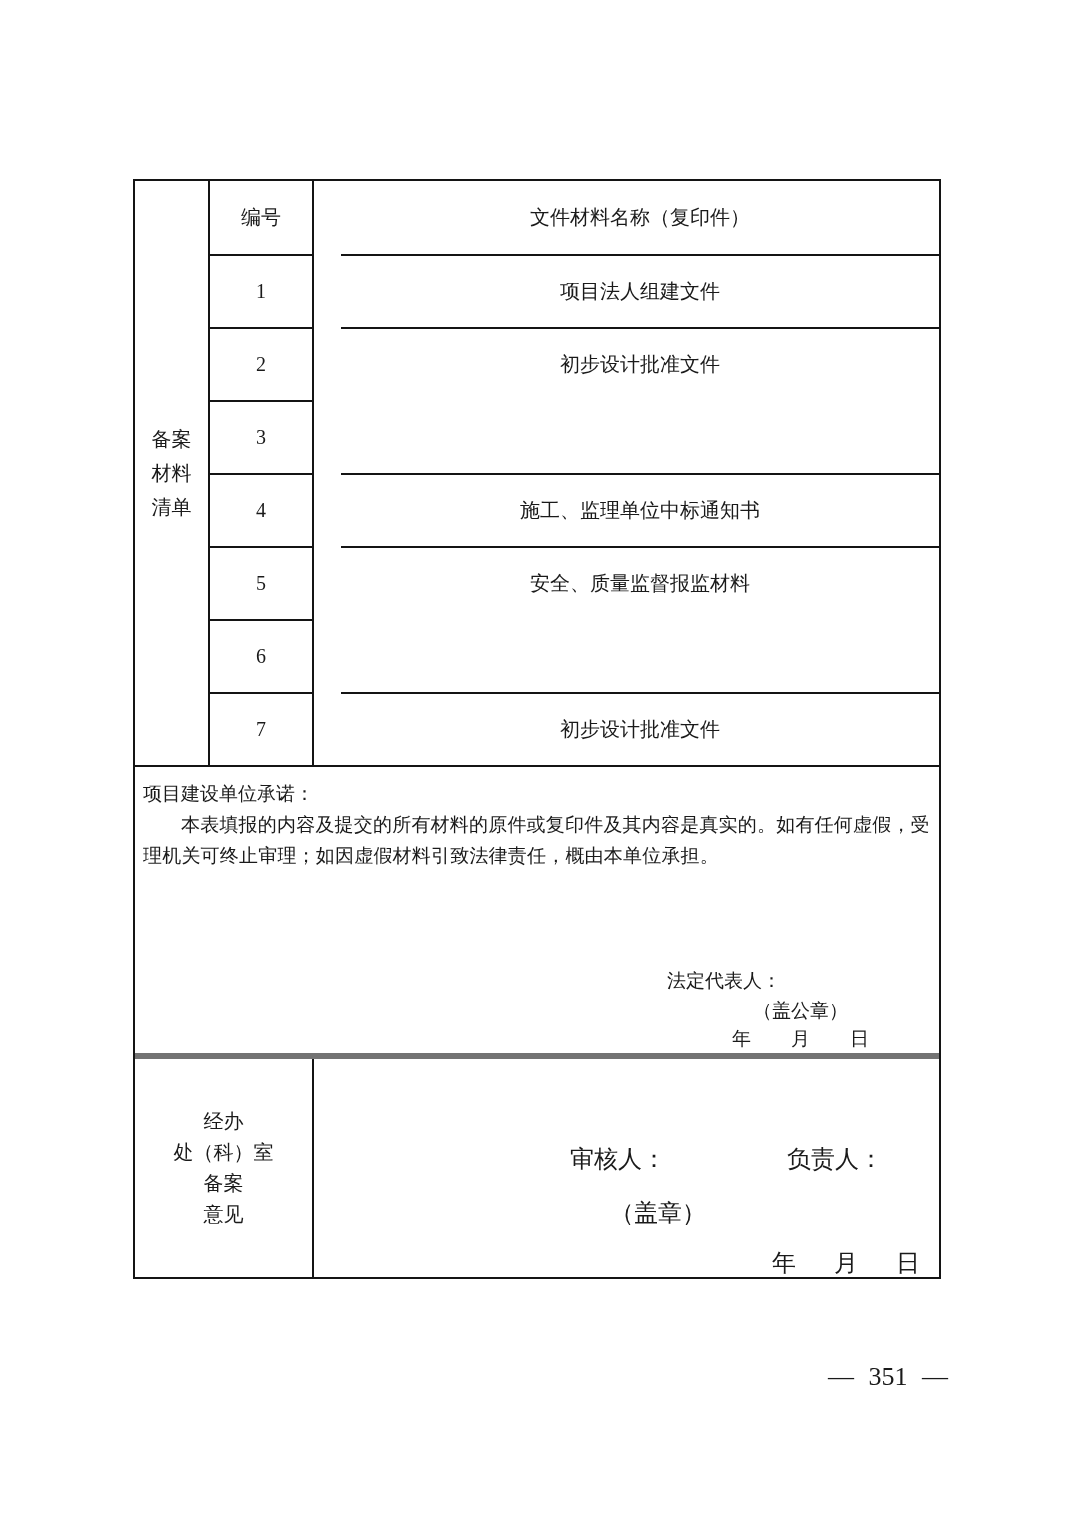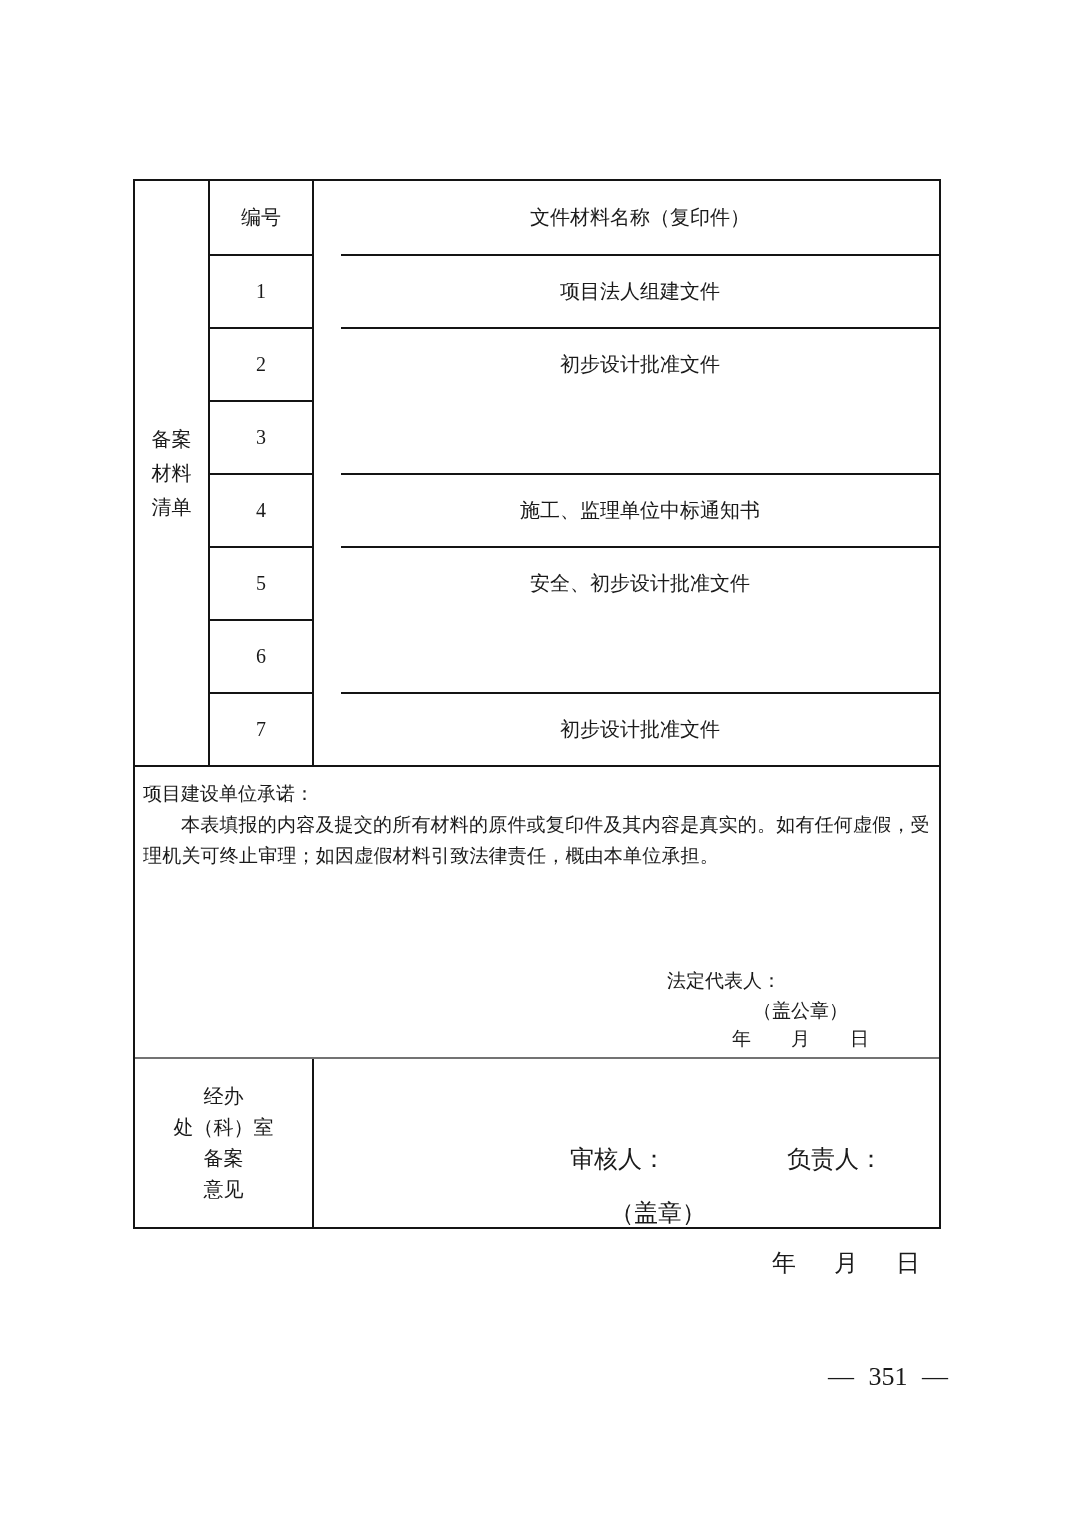--- a/index.html
+++ b/index.html
@@ -40,21 +40,21 @@
     line-height: 34px;
   }
   .c-num { grid-column: 2; border-right: 2px solid #141414; }
   .c-name { grid-column: 3; margin-left: 27px; }
   .bt { border-top: 2px solid #141414; }
 
   
   .commit-cell {
     position: relative;
     height: 292px;
-    border-bottom: 2px solid #737373;
+    border-bottom: 6px solid #737373;
     font-size: 19px;
   }
   .commit-title {
     padding: 12px 6px 0 8px;
     line-height: 30px;
   }
   .commit-body {
     padding: 0 8px 0 8px;
     text-indent: 2em;
     line-height: 31px;
@@ -62,21 +62,21 @@
   }
   .sig { position: absolute; line-height: 22px; white-space: nowrap; }
   .sig-legal { left: 532px; top: 203px; }
   .sig-seal  { left: 618px; top: 233px; }
   .sig-ymd   { left: 597px; top: 261px; display: flex; gap: 40px; }
 
   
   .review-grid {
     display: grid;
     grid-template-columns: 179px 1fr;
-    height: 168px;
+    height: 218px;
   }
   .review-label {
     border-right: 2px solid #141414;
     display: flex;
     flex-direction: column;
     align-items: center;
     justify-content: center;
     font-size: 20px;
     line-height: 31px;
     text-align: center;
@@ -117,21 +117,21 @@
 
     <div class="cell c-num bt">2</div>
     <div class="cell c-name bt">初步设计批准文件</div>
 
     <div class="cell c-num bt">3</div>
 
     <div class="cell c-num bt">4</div>
     <div class="cell c-name bt">施工、监理单位中标通知书</div>
 
     <div class="cell c-num bt">5</div>
-    <div class="cell c-name bt">安全、初步设计批准文件</div>
+    <div class="cell c-name bt">安全、质量监督报监材料</div>
 
     <div class="cell c-num bt">6</div>
 
     <div class="cell c-num bt">7</div>
     <div class="cell c-name bt">初步设计批准文件</div>
   </div>
 
   <div class="commit-cell">
     <div class="commit-title">项目建设单位承诺：</div>
     <p class="commit-body">本表填报的内容及提交的所有材料的原件或复印件及其内容是真实的。如有任何虚假，受理机关可终止审理；如因虚假材料引致法律责任，概由本单位承担。</p>

